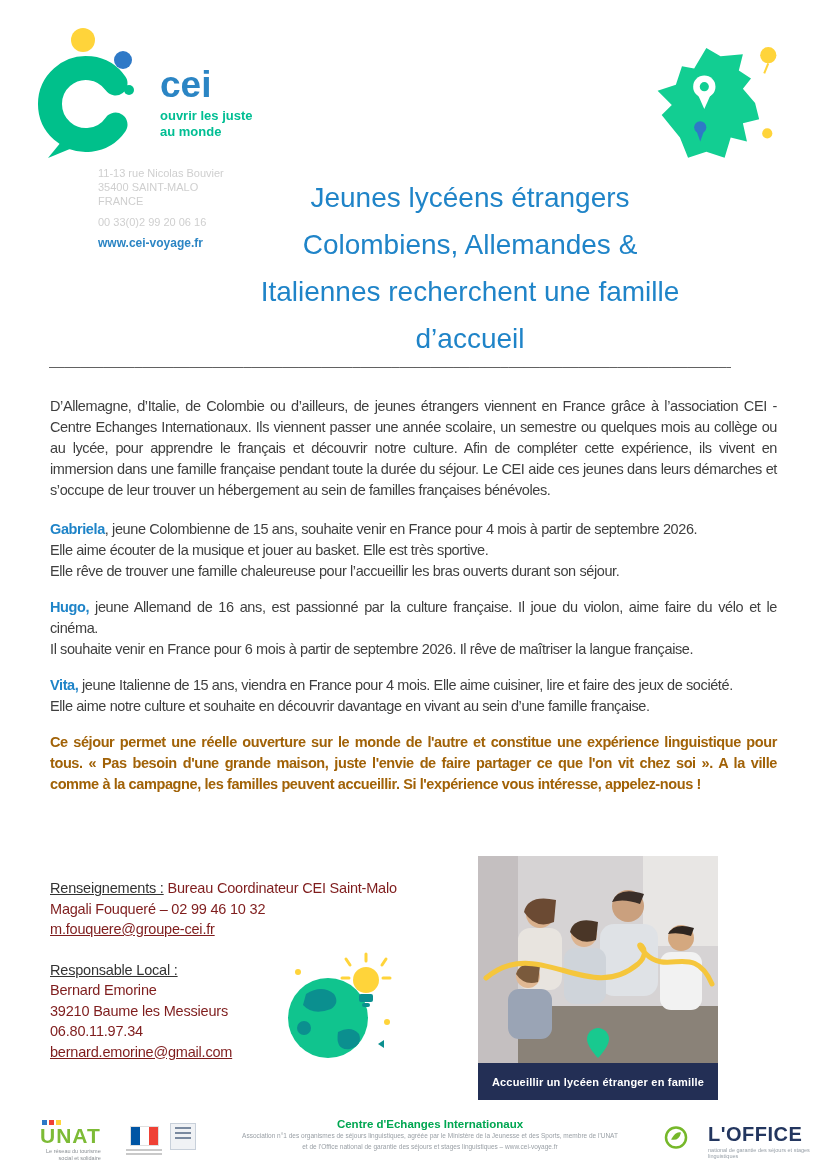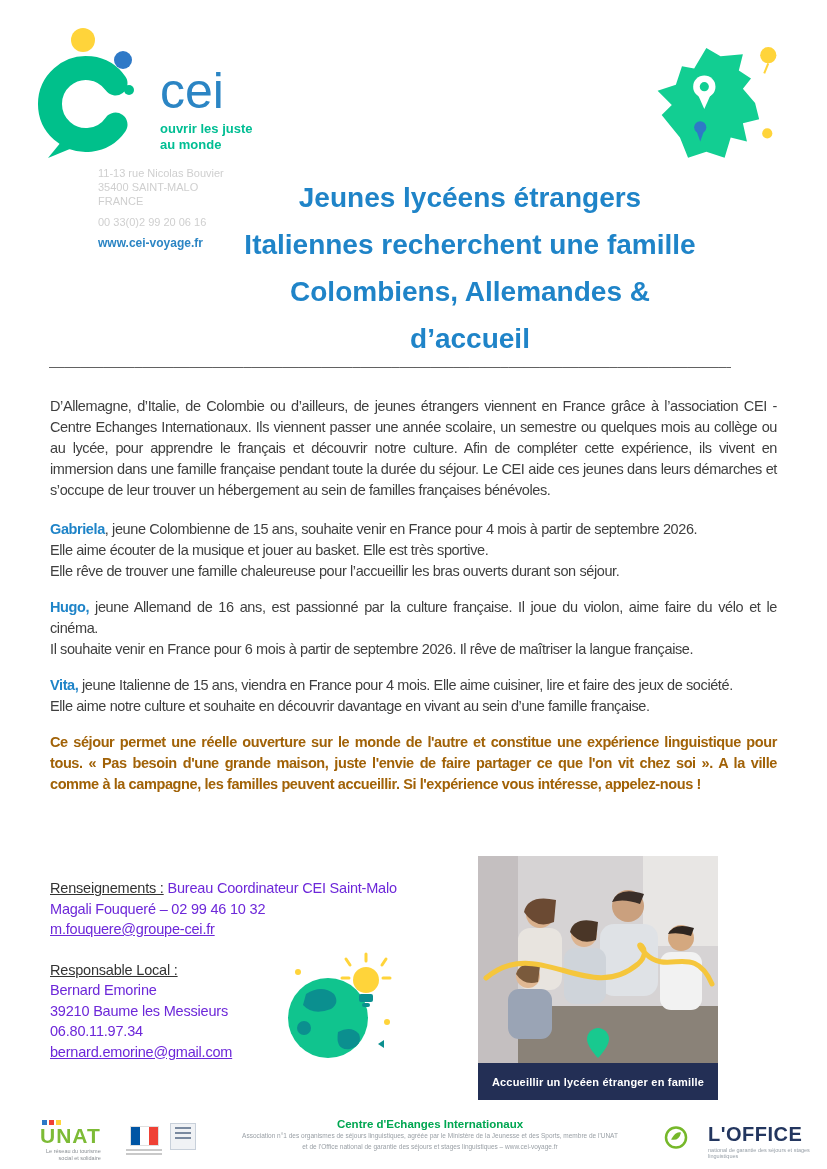--- a/index.html
+++ b/index.html
@@ -2,50 +2,50 @@
 <html><head>
 <meta charset="utf-8">
 <style>
   html,body{margin:0;padding:0;background:#ffffff;}
   .page{position:relative;width:827px;height:1169px;margin:0 auto;background:#fff;
         font-family:"Liberation Sans",sans-serif;color:#3f3f3f;overflow:hidden;}
 
   
   .cei-logo{position:absolute;left:36px;top:26px;width:112px;height:136px;}
   .logo-words{position:absolute;left:160px;top:66px;}
-  .cei-word{font-size:50px;font-weight:normal;color:#2b85c4;line-height:1;}
+  .cei-word{font-size:37px;font-weight:bold;color:#2b85c4;line-height:1;}
   .cei-tag{margin-top:5px;font-size:13px;font-weight:bold;color:#00be93;
            white-space:pre-line;line-height:1.2;}
   .france{position:absolute;left:653px;top:42px;width:128px;height:132px;}
 
   .address{position:absolute;left:76px;top:166px;font-size:11px;line-height:14px;color:#cfcfcf;margin-left:22px;}
   .address .phone{margin-top:7px;color:#cfcfcf;}
   .address .site{margin-top:7px;color:#2b85c4;font-weight:bold;font-size:12px;cursor:pointer;}
 
   .title{position:absolute;left:150px;top:174px;width:640px;margin:0;text-align:center;
-         font-size:28px;line-height:47px;font-weight:bold;color:#1f84c8;}
+         font-size:28px;line-height:47px;font-weight:normal;color:#1f84c8;}
 
   .sep{position:absolute;left:49px;top:352px;width:682px;height:22px;overflow:hidden;
        white-space:nowrap;font-size:14px;color:#595959;}
 
   
   .bodytext{position:absolute;left:50px;top:396px;width:727px;font-size:14.5px;
             line-height:21px;text-align:justify;letter-spacing:-0.4px;color:#3f3f3f;}
   .bodytext p{margin:0 0 15px 0;}
   .bodytext .intro{margin-bottom:18px;}
   .student{white-space:pre-line;}
   .student-name{color:#1f84c8;font-weight:bold;}
   .closing{font-weight:bold;color:#a16207;margin-top:17px;}
 
   
   .contacts{position:absolute;left:50px;top:878px;font-size:14.5px;line-height:20.5px;
             letter-spacing:-0.2px;}
   .contacts p{margin:0;}
   .ulabel{color:#333;text-decoration:underline;}
-  .blue{color:#6d28d9;}
+  .blue{color:#7f1d1d;}
   .link{text-decoration:underline;cursor:pointer;}
   .gap-top{margin-top:20px !important;}
 
   
   .globe{position:absolute;left:284px;top:950px;width:112px;height:114px;}
 
   .photo{position:absolute;left:478px;top:856px;width:240px;}
   .photo-img{display:block;width:240px;height:207px;}
   .photo-pin{position:absolute;left:109px;top:172px;width:22px;height:30px;}
   .caption{height:37px;background:#232f55;color:#ffffff;font-size:11px;font-weight:bold;
@@ -111,22 +111,22 @@
   <div class="address">
     <div>11-13 rue Nicolas Bouvier</div>
     <div>35400 SAINT-MALO</div>
     <div>FRANCE</div>
     <div class="phone">00 33(0)2 99 20 06 16</div>
     <div class="site">www.cei-voyage.fr</div>
   </div>
 
   <h1 class="title">
     <div>Jeunes lycéens étrangers</div>
+    <div>Colombiens, Allemandes &amp;</div>
     <div>Italiennes recherchent une famille</div>
-    <div>Colombiens, Allemandes &amp;</div>
     <div>d’accueil</div>
   </h1>
 
   <div class="sep">____________________________________________________________________________________________________</div>
 
   <div class="bodytext">
     <p class="intro">D’Allemagne, d’Italie, de Colombie ou d’ailleurs, de jeunes étrangers viennent en France grâce à l’association CEI - Centre Echanges Internationaux.  Ils viennent passer une année scolaire, un semestre ou quelques mois au collège ou au lycée, pour apprendre le français et découvrir notre culture.  Afin de compléter cette expérience, ils vivent en immersion dans une famille française pendant toute la durée du séjour.  Le CEI aide ces jeunes dans leurs démarches et s’occupe de leur trouver un hébergement au sein de familles françaises bénévoles.</p>
     <p class="student"><span class="student-name">Gabriela</span><span>, jeune Colombienne de 15 ans, souhaite venir en France pour 4 mois à partir de septembre 2026.
 Elle aime écouter de la musique et jouer au basket. Elle est très sportive.
 Elle rêve de trouver une famille chaleureuse pour l’accueillir les bras ouverts durant son séjour.</span></p>

